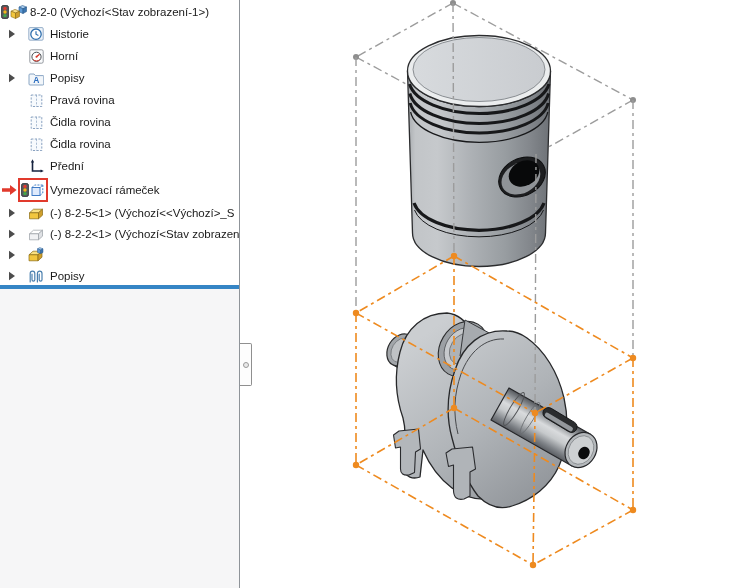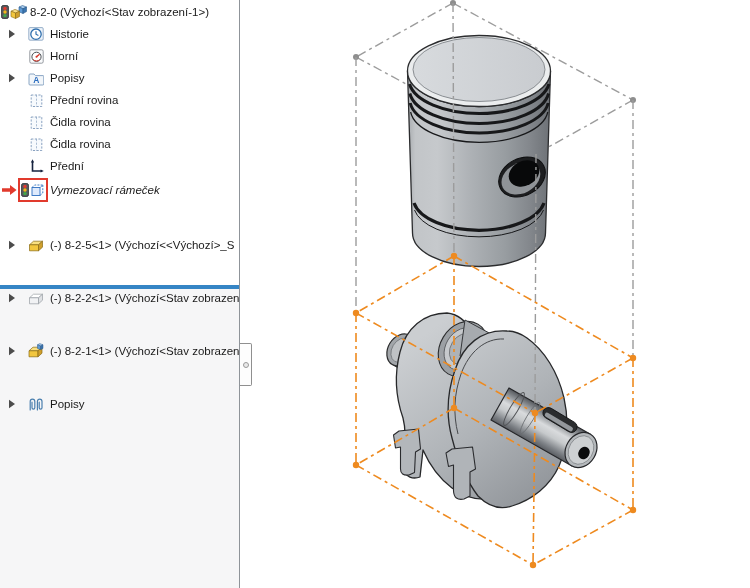--- a/index.html
+++ b/index.html
@@ -7,22 +7,22 @@
        font-family:"Liberation Sans",sans-serif;}
   
   #viewport-svg{position:absolute;left:0;top:0;width:750px;height:588px;}
   
   #tree-panel{position:absolute;left:0;top:0;width:240px;height:588px;background:#ffffff;z-index:5;}
   #tree-panel .border-line{position:absolute;right:0;top:0;width:1px;height:588px;background:#8f9499;}
   #below-divider{position:absolute;left:0;top:289px;width:239px;height:299px;background:#f6f6f7;}
   #blue-divider{position:absolute;left:0;top:285px;width:239px;height:4px;background:#3585c5;}
   #tree-rows{position:absolute;left:0;top:1px;width:239px;overflow:hidden;}
   .row{display:flex;align-items:center;height:22px;white-space:nowrap;overflow:hidden;cursor:default;}
-  .row-h21{height:21px;margin-top:32px;}
-  .row-h25{height:25px;font-style:italic;}
+  .row-h21{height:21px;}
+  .row-h25{height:25px;}
   .arrow-slot{width:9px;margin-left:7px;display:flex;justify-content:center;flex:none;}
   .icon-slot{margin-left:11px;width:18px;display:flex;align-items:center;justify-content:center;flex:none;}
   .label{margin-left:5px;font-size:11.5px;color:#1a1a1a;}
   .row-root .label{margin-left:3px;}
   .redbox{display:inline-flex;align-items:center;border:2.5px solid #e13a2d;height:24px;
           box-sizing:border-box;padding:0 1px;margin-left:1px;flex:none;background:transparent;}
   
   #collapse-tab{position:absolute;left:240px;top:343px;width:11px;height:41px;background:#fdfdfd;
     border:1px solid #8f8f8f;border-left:none;border-radius:0 2px 2px 0;z-index:6;
     display:flex;align-items:center;justify-content:center;}
@@ -259,21 +259,21 @@
       </div>
 
       <div class="row">
         <span class="arrow-slot"></span>
         <span class="icon-slot">
           <svg width="13" height="15" viewBox="0 0 13 15">
               <rect x="1.2" y="2" width="10.6" height="11.5" fill="#f7fafd" stroke="#8aa2c0" stroke-width="1" stroke-dasharray="2.2 1.4"></rect>
               <line x1="6.5" y1="2" x2="6.5" y2="13.5" stroke="#8aa2c0" stroke-width="0.7" stroke-dasharray="2.2 1.4"></line>
             </svg>
         </span>
-        <span class="label">Přední rovina</span>
+        <span class="label">Pravá rovina</span>
       </div>
       <div class="row">
         <span class="arrow-slot"></span>
         <span class="icon-slot">
           <svg width="13" height="15" viewBox="0 0 13 15">
               <rect x="1.2" y="2" width="10.6" height="11.5" fill="#f7fafd" stroke="#8aa2c0" stroke-width="1" stroke-dasharray="2.2 1.4"></rect>
               <line x1="6.5" y1="2" x2="6.5" y2="13.5" stroke="#8aa2c0" stroke-width="0.7" stroke-dasharray="2.2 1.4"></line>
             </svg>
         </span>
         <span class="label">Čidla rovina</span>
@@ -374,21 +374,20 @@
                 <path d="M1,7.8 L10,7.8 L10,13.8 L1,13.8 Z" fill="#f2c63e"></path>
                 <path d="M10,7.8 L14,4.2 L14,10.2 L10,13.8 Z" fill="#cf9f2c"></path>
               </g>
               <g stroke="#2c5a8c" stroke-width="0.5">
                 <path d="M9.5,1.8 L11.8,0.6 L15,1.8 L12.7,3 Z" fill="#a8cbec"></path>
                 <path d="M9.5,1.8 L12.7,3 L12.7,6.6 L9.5,5.5 Z" fill="#5d9ad6"></path>
                 <path d="M12.7,3 L15,1.8 L15,5.4 L12.7,6.6 Z" fill="#3c76b0"></path>
               </g>
             </svg>
         </span>
-        <span class="label">(-) 8-2-1&lt;1&gt; (Výchozí&lt;Stav zobrazen</span>
       </div>
 
       <div class="row row-h21">
         <span class="arrow-slot">
             <svg width="8" height="10">
               <polygon points="1,0.8 7,5 1,9.2" fill="#4c4c4c"></polygon>
             </svg>
           </span>
         <span class="icon-slot">
           <svg width="18" height="14" viewBox="0 0 18 14" fill="none" stroke="#4a7fae" stroke-width="1.2" stroke-linecap="round">

